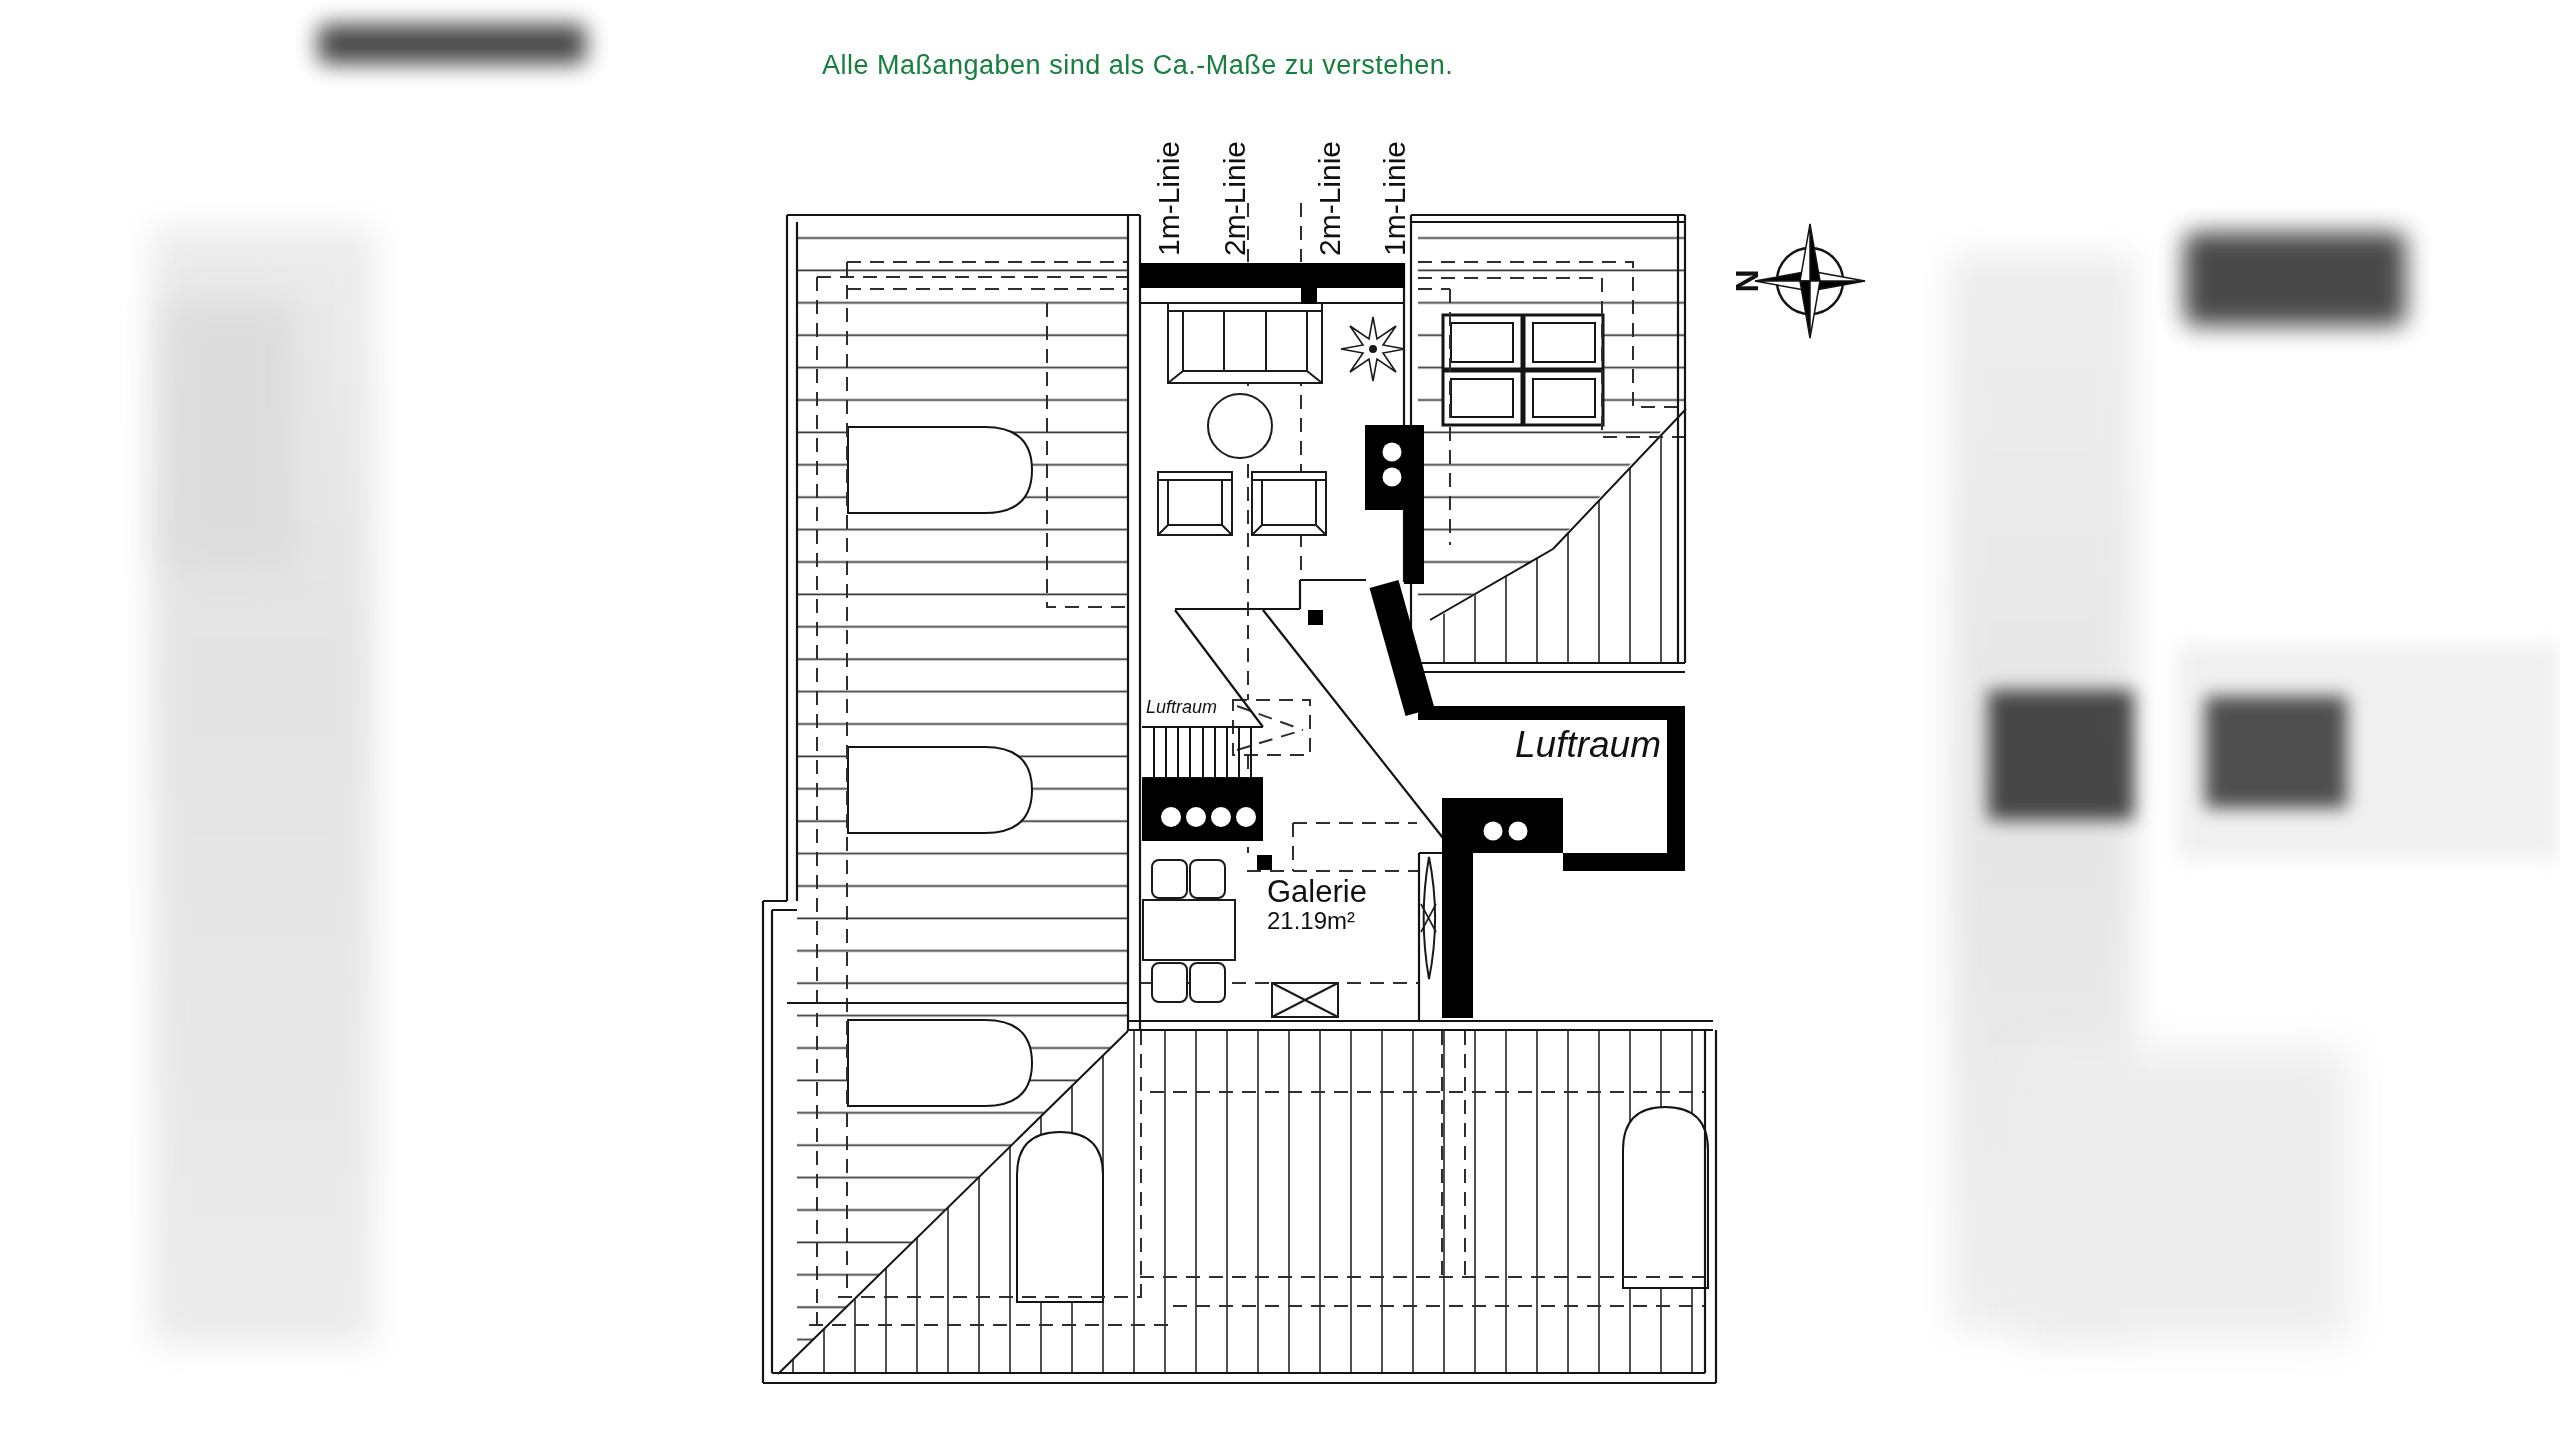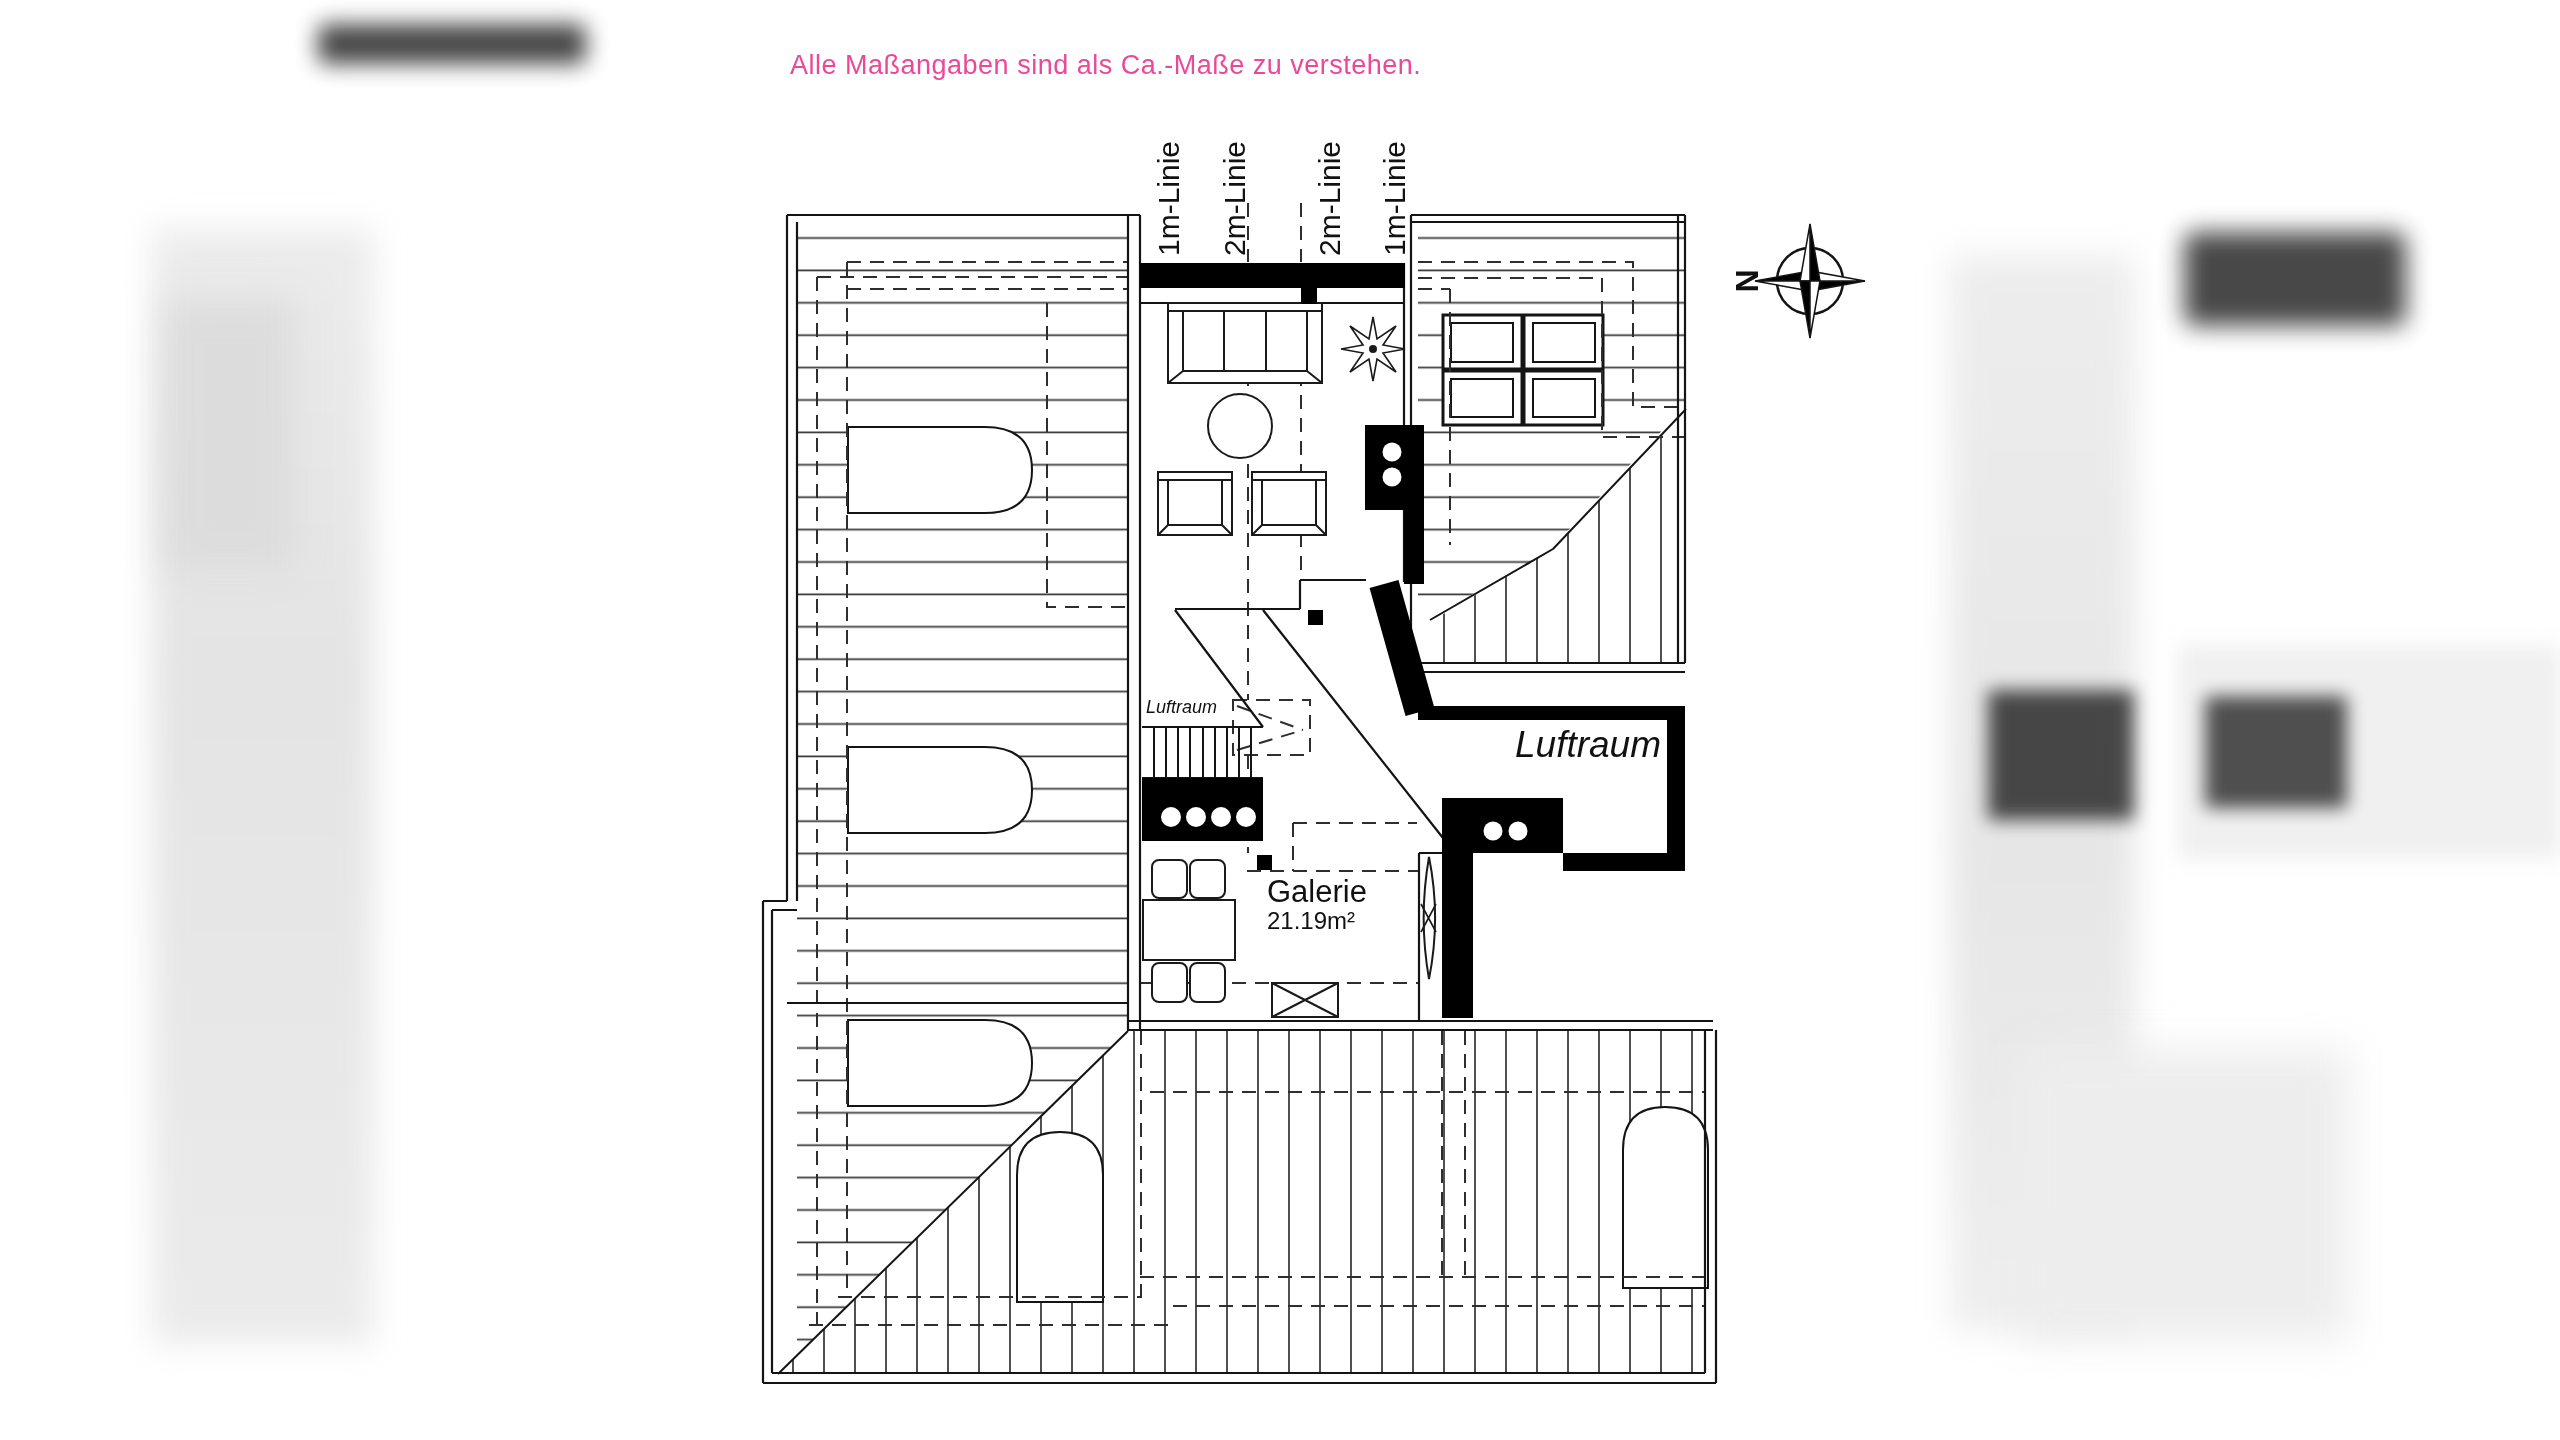--- a/index.html
+++ b/index.html
@@ -1,18 +1,18 @@
 <!DOCTYPE html>
 <html><head>
 <meta charset="utf-8">
 <style>
   html,body{margin:0;padding:0;background:#fff;}
   #stage{position:relative;width:2560px;height:1440px;background:#ffffff;overflow:hidden;
          font-family:"Liberation Sans",sans-serif;}
-  .disclaimer{position:absolute;left:790px;top:50px;font-size:27px;color:#ec4899;letter-spacing:.5px;}
+  .disclaimer{position:absolute;left:822px;top:50px;font-size:27px;color:#15803d;letter-spacing:.5px;}
   .blur{position:absolute;pointer-events:none;}
   .b-logo-left{left:318px;top:24px;width:268px;height:40px;background:#1f1f1f;filter:blur(11px);opacity:.82;border-radius:8px;}
   .b-left-band{left:152px;top:228px;width:222px;height:1116px;background:linear-gradient(180deg,#ececec,#e4e4e4 40%,#ebebeb);filter:blur(16px);}
   .b-left-blob{left:165px;top:300px;width:130px;height:270px;background:#dcdcdc;filter:blur(18px);}
   .b-right-band{left:1950px;top:255px;width:185px;height:1076px;background:linear-gradient(180deg,#ededed,#e6e6e6 55%,#efefef);filter:blur(16px);}
   .b-right-dark{left:1988px;top:690px;width:146px;height:130px;background:#2b2b2b;filter:blur(9px);opacity:.85;}
   .b-logo-right{left:2184px;top:232px;width:222px;height:94px;background:#1b1b1b;filter:blur(12px);opacity:.8;border-radius:10px;}
   .b-right-card{left:2178px;top:645px;width:382px;height:214px;background:#f0f0f0;filter:blur(10px);}
   .b-right-card-dark{left:2205px;top:696px;width:142px;height:112px;background:#333;filter:blur(9px);opacity:.85;}
   .b-bottom-faint{left:2020px;top:1050px;width:330px;height:290px;background:#ededed;filter:blur(20px);}

